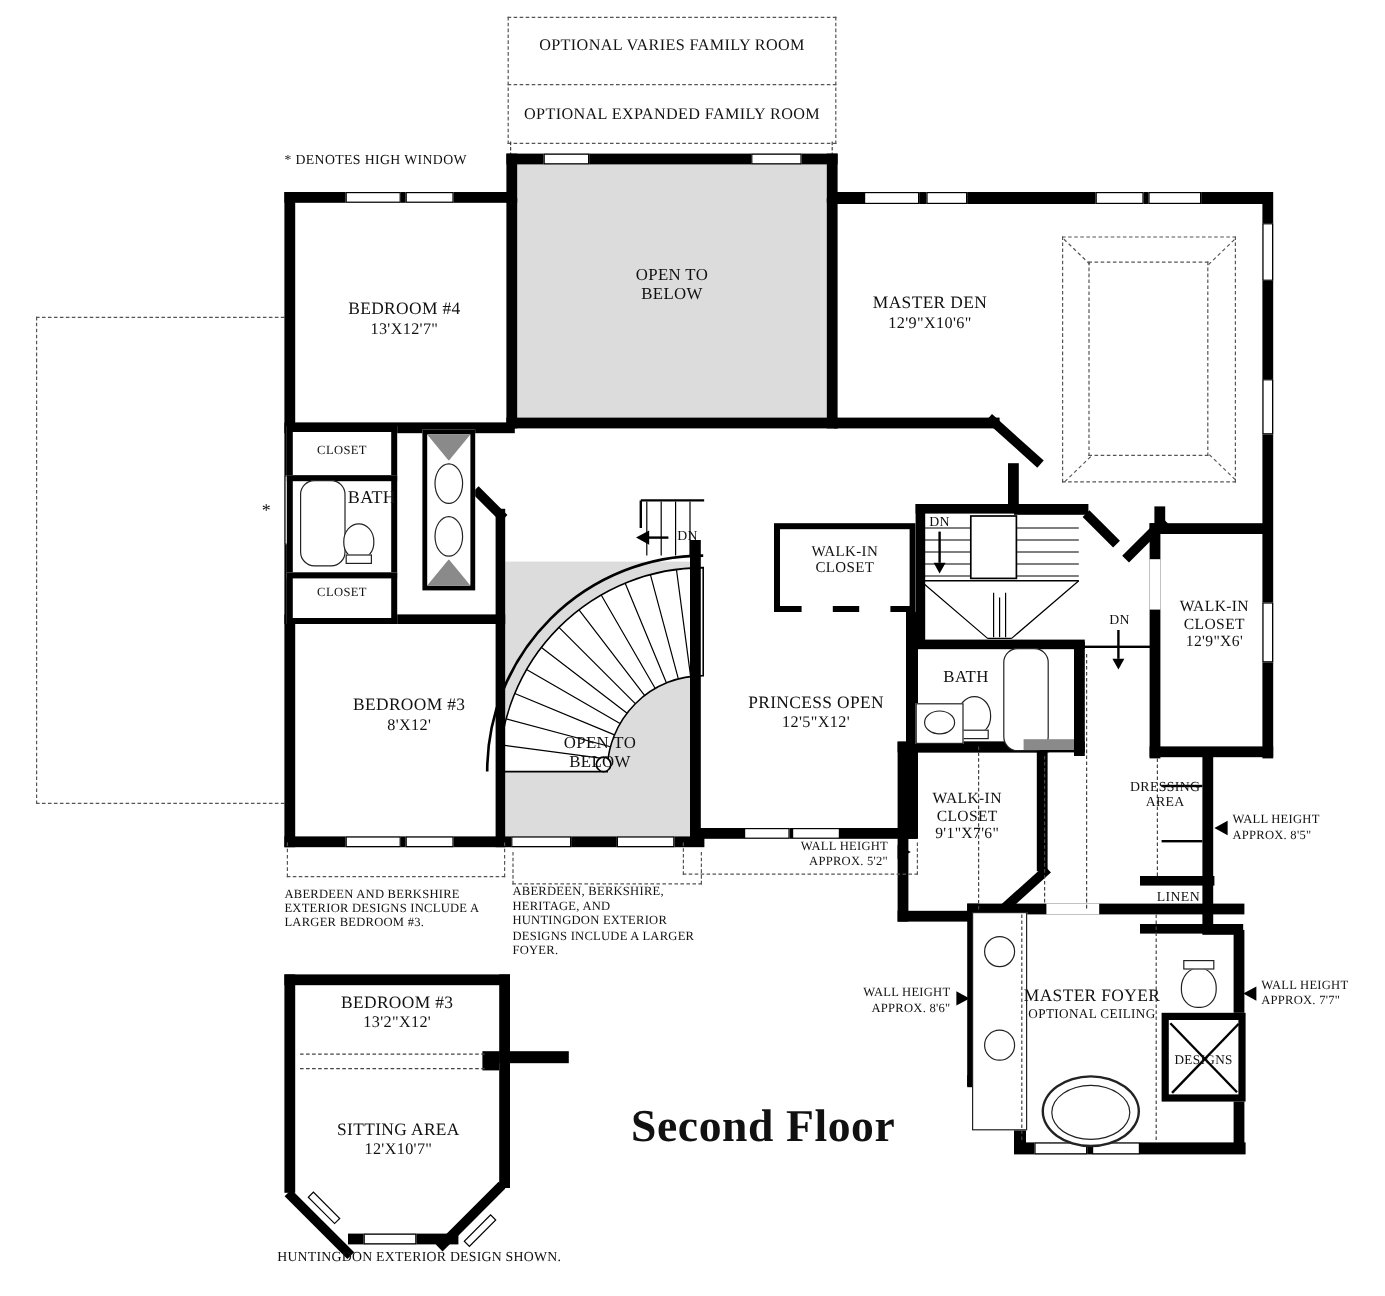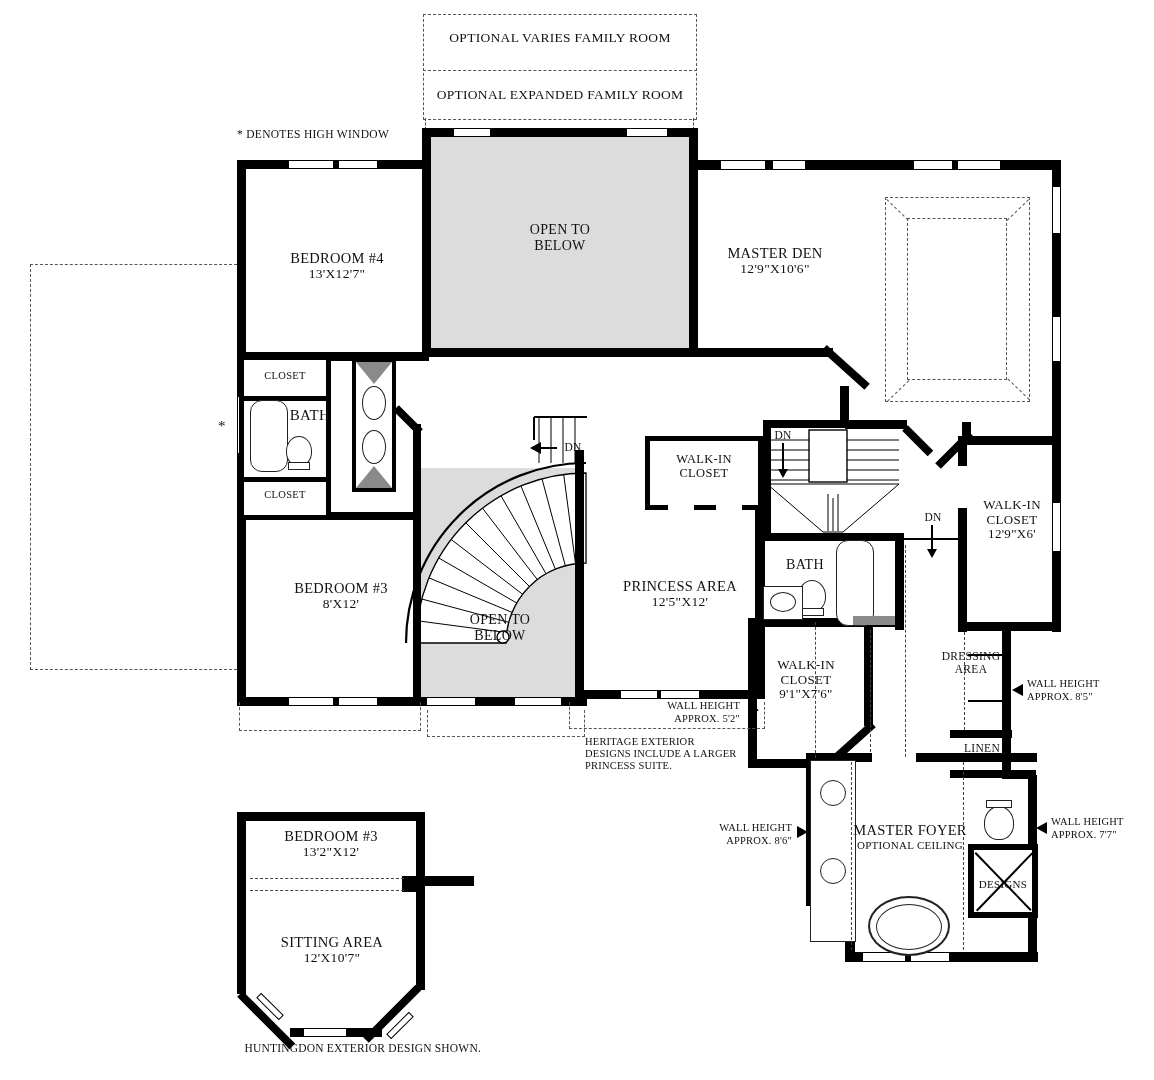--- a/index.html
+++ b/index.html
@@ -243,21 +243,21 @@
   <div class="lbl" style="left:510px;top:222px;width:100px;font-size:14px;">OPEN TO BELOW</div>
   <div class="lbl" style="left:700px;top:245px;width:150px;">
     <span class="lname">MASTER DEN</span>
     <span class="ldims">12'9"X10'6"</span>
   </div>
   <div class="lbl sm" style="left:247px;top:370px;width:76px;">CLOSET</div>
   <div class="lbl" style="left:282px;top:407px;width:56px;font-size:15px;">BATH</div>
   <div class="lbl sm" style="left:247px;top:489px;width:76px;">CLOSET</div>
   <div class="lbl" style="left:656px;top:452px;width:96px;font-size:12.5px;">WALK-IN CLOSET</div>
   <div class="lbl" style="left:598px;top:578px;width:164px;">
-    <span class="lname">PRINCESS AREA</span>
+    <span class="lname">PRINCESS OPEN</span>
     <span class="ldims">12'5"X12'</span>
   </div>
   <div class="lbl" style="left:776px;top:557px;width:58px;font-size:14px;">BATH</div>
   <div class="lbl" style="left:966px;top:498px;width:92px;font-size:13px;">
     <span style="display:block;">WALK-IN CLOSET</span>
     <span style="display:block;">12'9"X6'</span>
   </div>
   <div class="lbl" style="left:266px;top:580px;width:150px;">
     <span class="lname">BEDROOM #3</span>
     <span class="ldims">8'X12'</span>
@@ -276,16 +276,18 @@
   <div class="lbl" style="left:971px;top:878px;width:64px;font-size:11px;">DESIGNS</div>
   <div class="lbl" style="left:266px;top:828px;width:130px;">
     <span class="lname">BEDROOM #3</span>
     <span class="ldims">13'2"X12'</span>
   </div>
   <div class="lbl" style="left:262px;top:934px;width:140px;">
     <span class="lname">SITTING AREA</span>
     <span class="ldims">12'X10'7"</span>
   </div>
 
-  <div class="fn" style="left:585px;top:736px;width:152px;">HERITAGE EXTERIOR DESIGNS INCLUDE A LARGER PRINCESS SUITE.</div>
-  <div class="fn" style="left:231px;top:1042px;width:250px;font-size:11.5px;text-align:right;">HUNTINGDON EXTERIOR DESIGN SHOWN.</div>
+  <div class="fn" style="left:237px;top:740px;width:182px;">ABERDEEN AND BERKSHIRE EXTERIOR DESIGNS INCLUDE A LARGER BEDROOM #3.</div>
+  <div class="fn" style="left:427px;top:738px;width:152px;">ABERDEEN, BERKSHIRE, HERITAGE, AND HUNTINGDON EXTERIOR DESIGNS INCLUDE A LARGER FOYER.</div>
+  <div class="fn" style="left:231px;top:1042px;width:250px;font-size:11.5px;">HUNTINGDON EXTERIOR DESIGN SHOWN.</div>
+  <div class="lbl" style="left:500px;top:918px;width:272px;font-size:38px;font-weight:bold;letter-spacing:.5px;">Second Floor</div>
 
 </div>
 
 </body></html>

